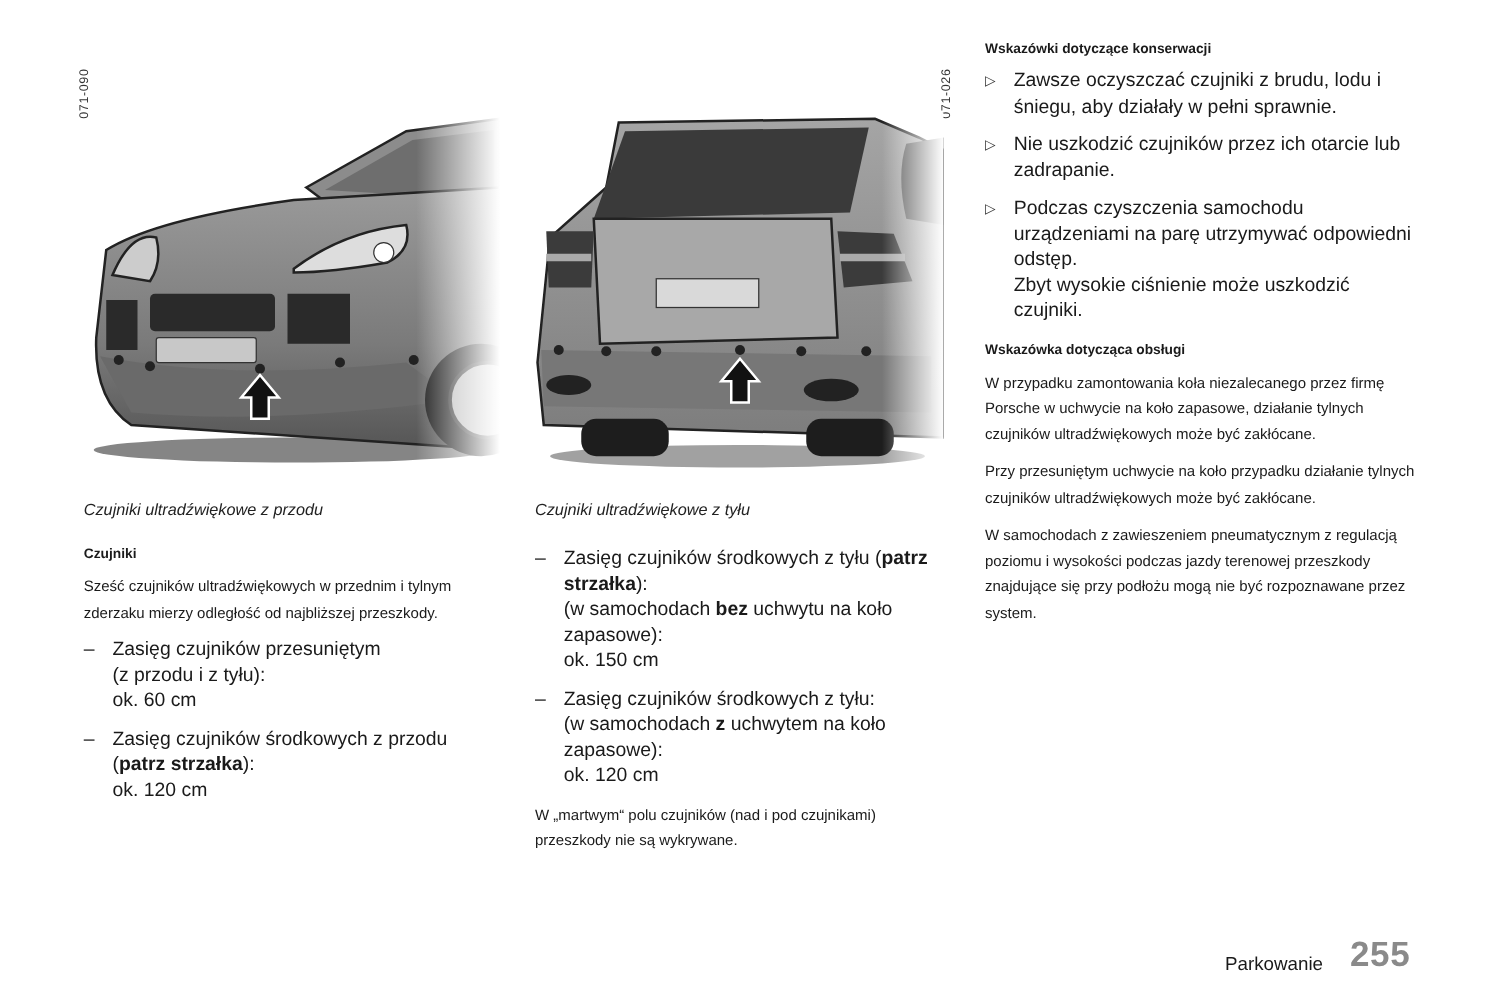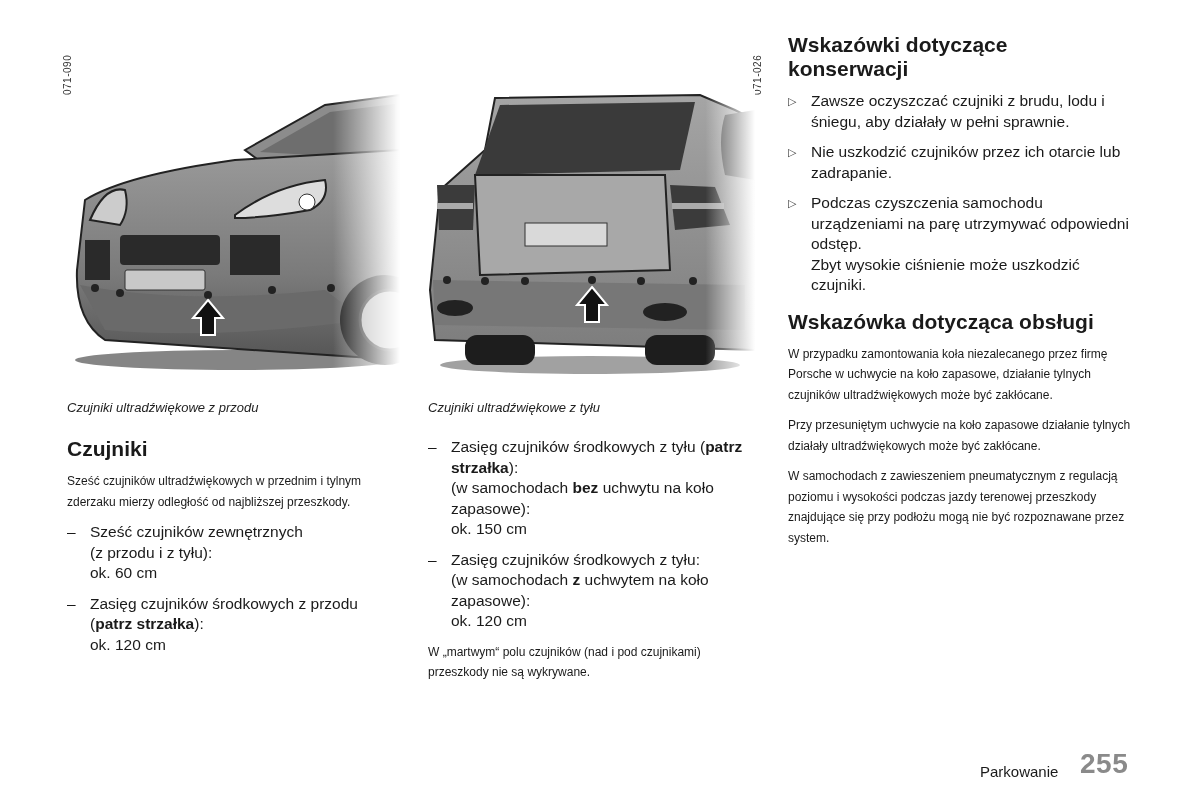--- a/index.html
+++ b/index.html
@@ -6,21 +6,21 @@
   body {
     width:1200px; height:803px; background:#fff; position:relative; overflow:hidden;
     font-family:"Liberation Sans", sans-serif; color:#1a1a1a;
   }
   .code {
     position:absolute; font-size:10px; color:#333; transform:rotate(-90deg);
     transform-origin:left top; white-space:nowrap; letter-spacing:0.5px;
   }
   .fig { position:absolute; overflow:hidden; }
   .caption { position:absolute; font-size:13px; font-style:italic; color:#222; }
-  .h { font-weight:bold; font-size:21px; margin:0 0 10px 0; }
+  .h { font-weight:bold; font-size:11px; margin:0 0 10px 0; }
   .p { font-size:12px; line-height:20.5px; margin:0 0 10px 0; }
   .col { position:absolute; }
   ul.dash, ul.tri { list-style:none; margin:0; padding:0; }
   ul.dash li, ul.tri li {
     position:relative; padding-left:23px; font-size:15.5px; line-height:20.5px; margin:0 0 10px 0;
   }
   ul.dash li .mk { position:absolute; left:0; top:0; }
   ul.tri li .mk { position:absolute; left:0; top:0; font-size:11px; color:#333; }
   .b { font-weight:bold; }
   .footer-label { position:absolute; left:980px; top:763px; font-size:15px; }
@@ -116,21 +116,21 @@
 
 <div class="caption" style="left:67px; top:400px;">Czujniki ultradźwiękowe z przodu</div>
 <div class="caption" style="left:428px; top:400px;">Czujniki ultradźwiękowe z tyłu</div>
 
 <div class="col" style="left:67px; top:437px; width:345px;">
   <div class="h">Czujniki</div>
   <div class="p">Sześć czujników ultradźwiękowych w przednim i tylnym zderzaku mierzy odległość od najbliższej przeszkody.</div>
   <ul class="dash">
     <li>
       <span class="mk">–</span>
-      <span>Sześć czujników zewnętrznych</span><br>
+      <span>Zasięg czujników przesuniętym</span><br>
       <span>(z przodu i z tyłu):</span><br>
       <span>ok. 60 cm</span>
     </li>
     <li>
       <span class="mk">–</span>
       <span>Zasięg czujników środkowych z przodu</span><br>
       (<span class="b">patrz strzałka</span>):<br>
       <span>ok. 120 cm</span>
     </li>
   </ul>
@@ -166,18 +166,18 @@
       <span>Nie uszkodzić czujników przez ich otarcie lub zadrapanie.</span>
     </li>
     <li>
       <span class="mk">▷</span>
       <span>Podczas czyszczenia samochodu urządzeniami na parę utrzymywać odpowiedni odstęp.</span><br>
       <span>Zbyt wysokie ciśnienie może uszkodzić czujniki.</span>
     </li>
   </ul>
   <div class="h" style="margin-top:14px;">Wskazówka dotycząca obsługi</div>
   <div class="p">W przypadku zamontowania koła niezalecanego przez firmę Porsche w uchwycie na koło zapasowe, działanie tylnych czujników ultradźwiękowych może być zakłócane.</div>
-  <div class="p">Przy przesuniętym uchwycie na koło zapasowe działanie tylnych działały ultradźwiękowych może być zakłócane.</div>
+  <div class="p">Przy przesuniętym uchwycie na koło przypadku działanie tylnych czujników ultradźwiękowych może być zakłócane.</div>
   <div class="p">W samochodach z zawieszeniem pneumatycznym z regulacją poziomu i wysokości podczas jazdy terenowej przeszkody znajdujące się przy podłożu mogą nie być rozpoznawane przez system.</div>
 </div>
 
 <div class="footer-label">Parkowanie</div>
 <div class="page-no">255</div>
 
 </body></html>

